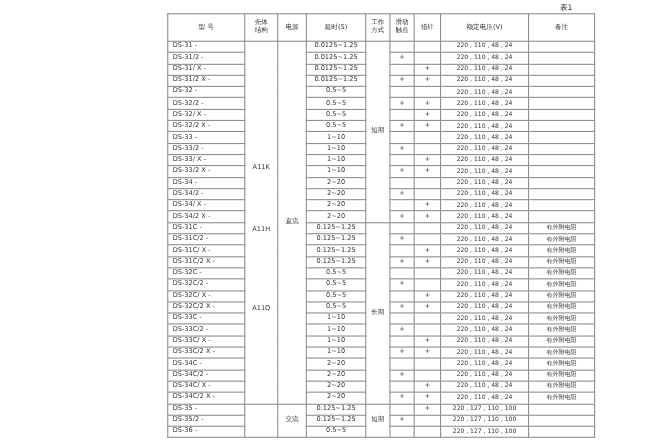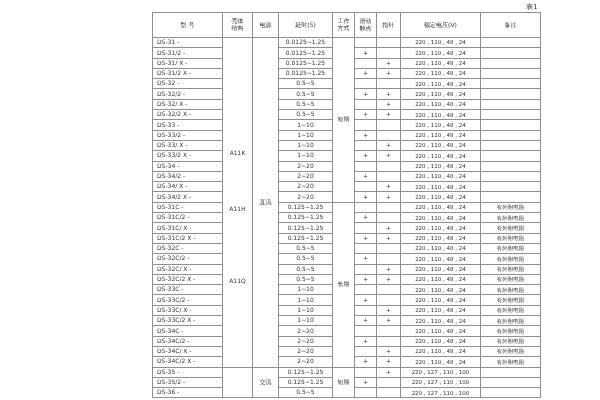--- a/index.html
+++ b/index.html
@@ -1,20 +1,20 @@
 <!DOCTYPE html>
 <html><head>
 <meta charset="utf-8">
 <style>
   html,body{margin:0;padding:0;}
   body{
     width:600px;height:400px;background:#ffffff;overflow:hidden;position:relative;
     font-family:"DejaVu Sans","Liberation Sans",sans-serif;color:#333333;
   }
-  .corner-label{position:absolute;top:2px;left:526px;font-size:7px;color:#333;}
+  .corner-label{position:absolute;top:2px;left:509px;font-size:7px;color:#333;}
   table.spec{
     position:absolute;left:152px;top:12px;width:388px;
     border-collapse:collapse;table-layout:fixed;
   }
   th,td{
     border:1px solid #8f8f8f;font-size:6px;font-weight:normal;
     padding:0;text-align:center;vertical-align:middle;line-height:1.15;
     overflow:hidden;white-space:nowrap;
   }
   thead th{white-space:pre-line;height:24px;}

